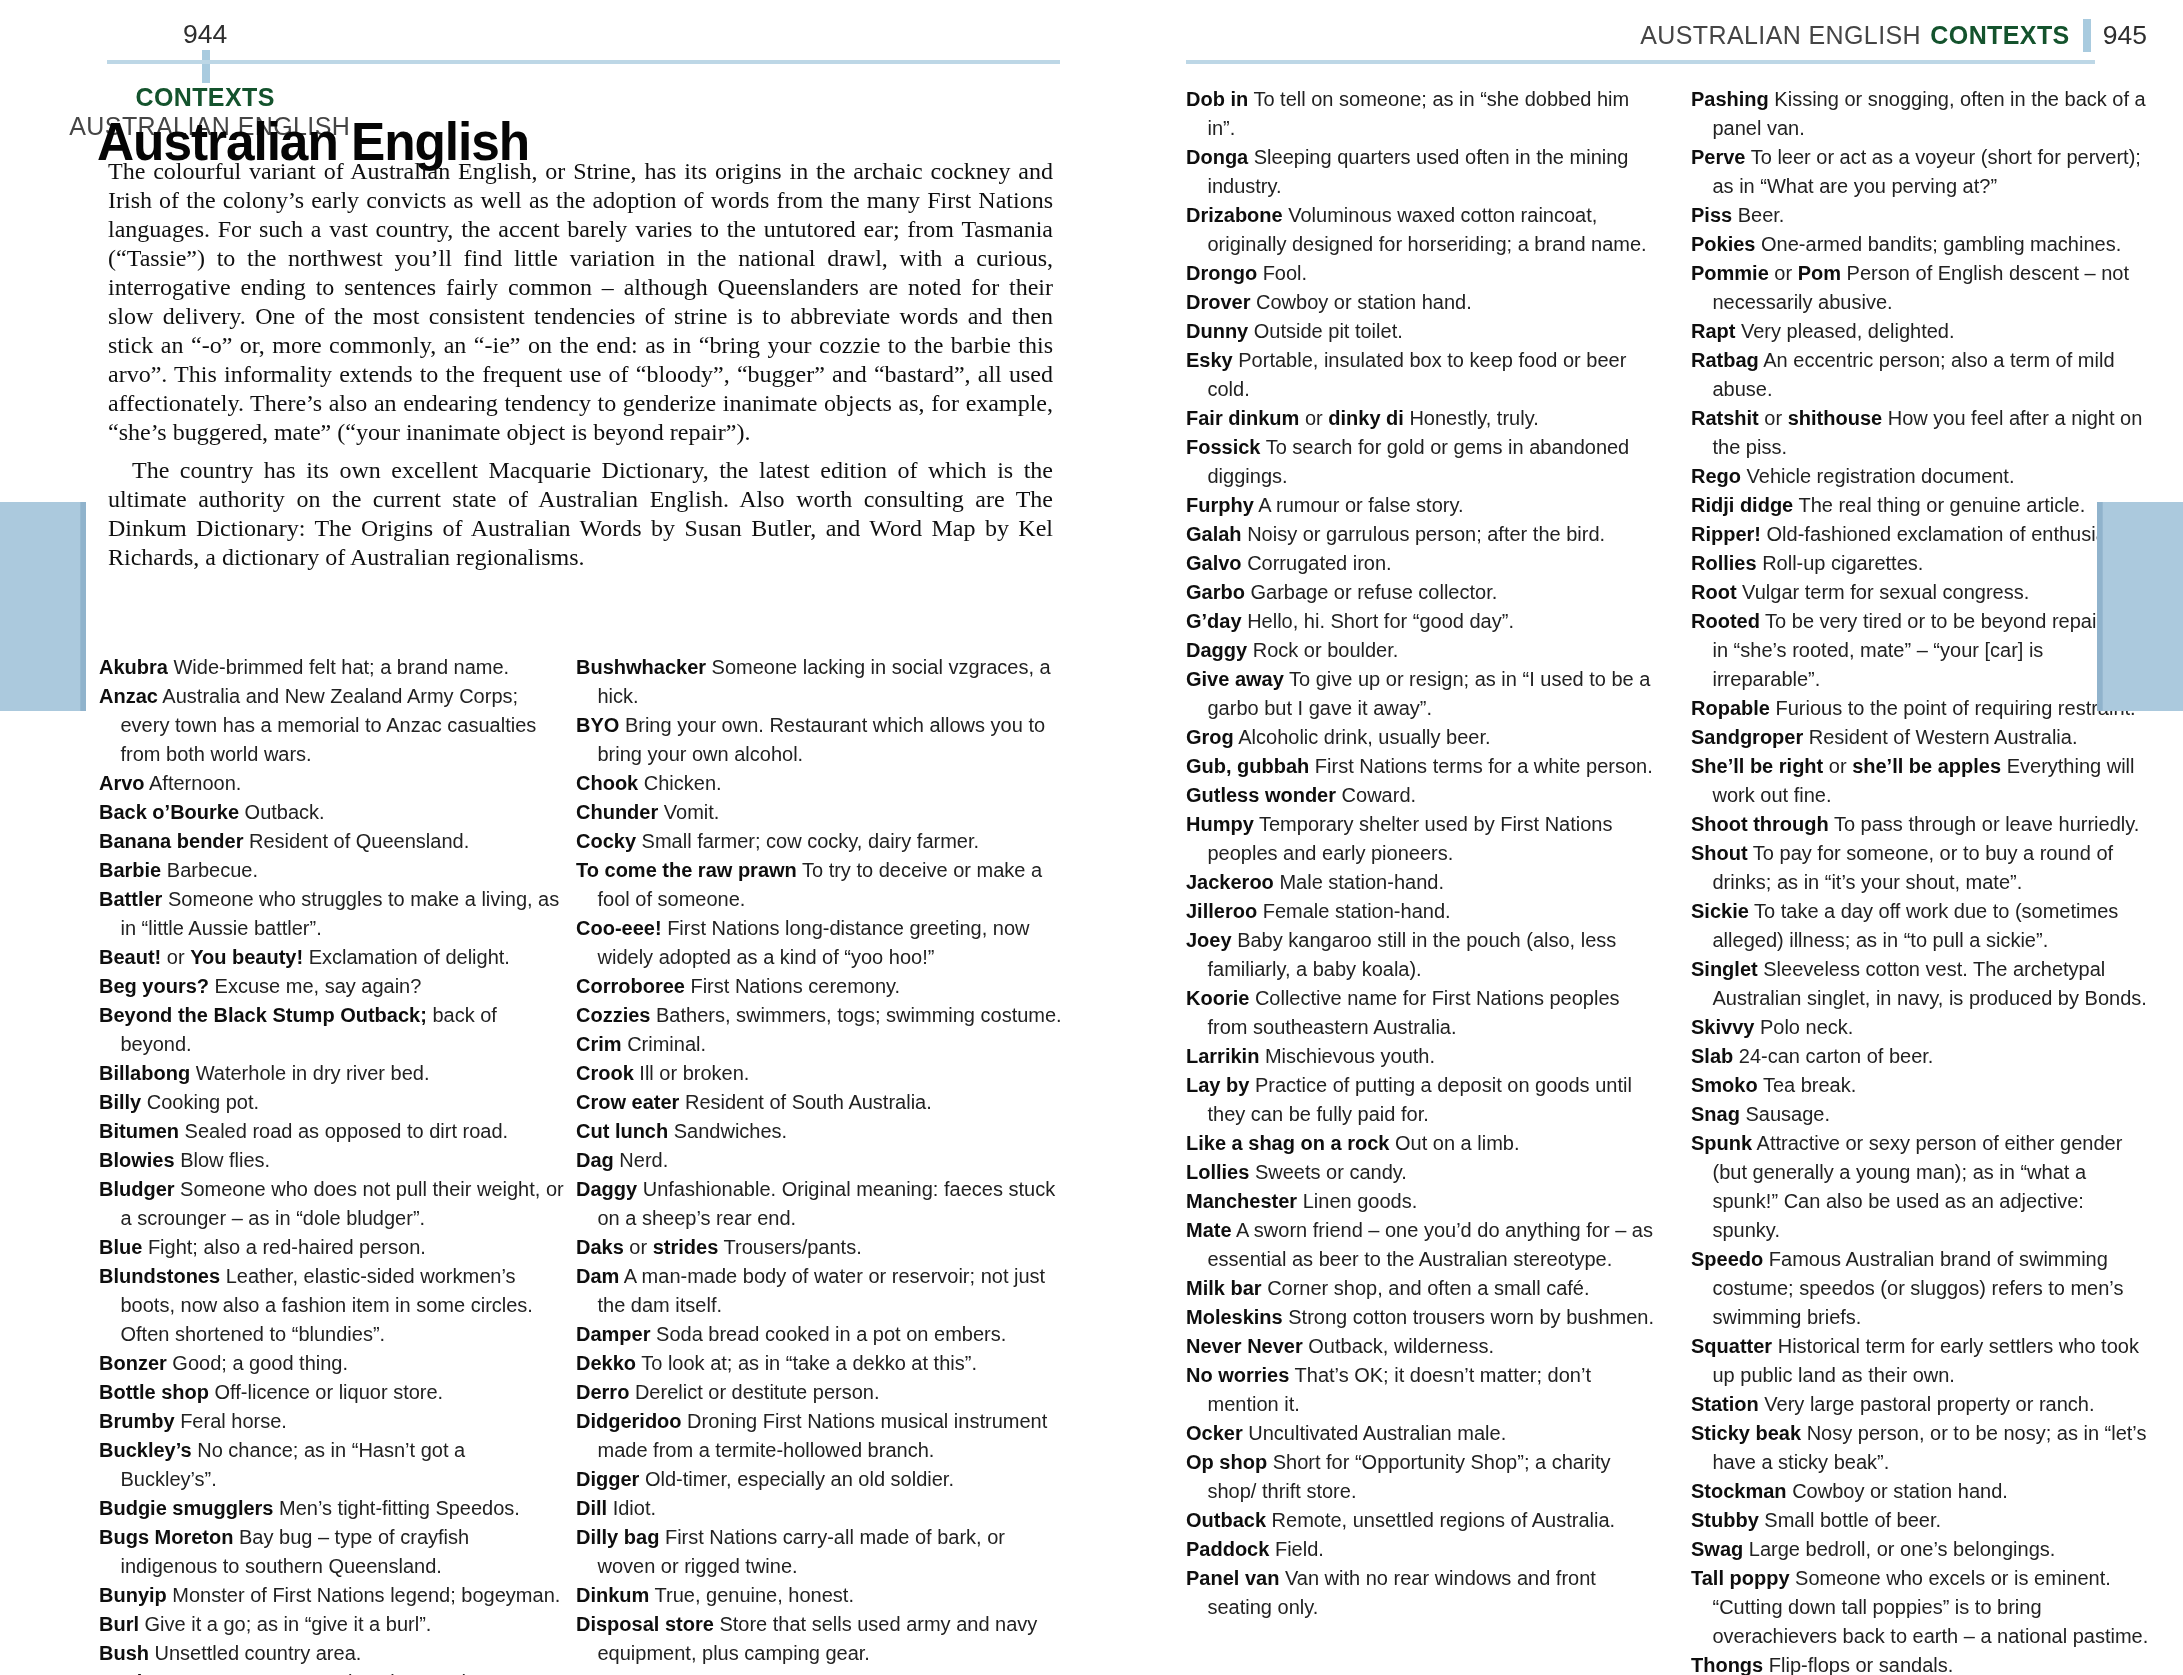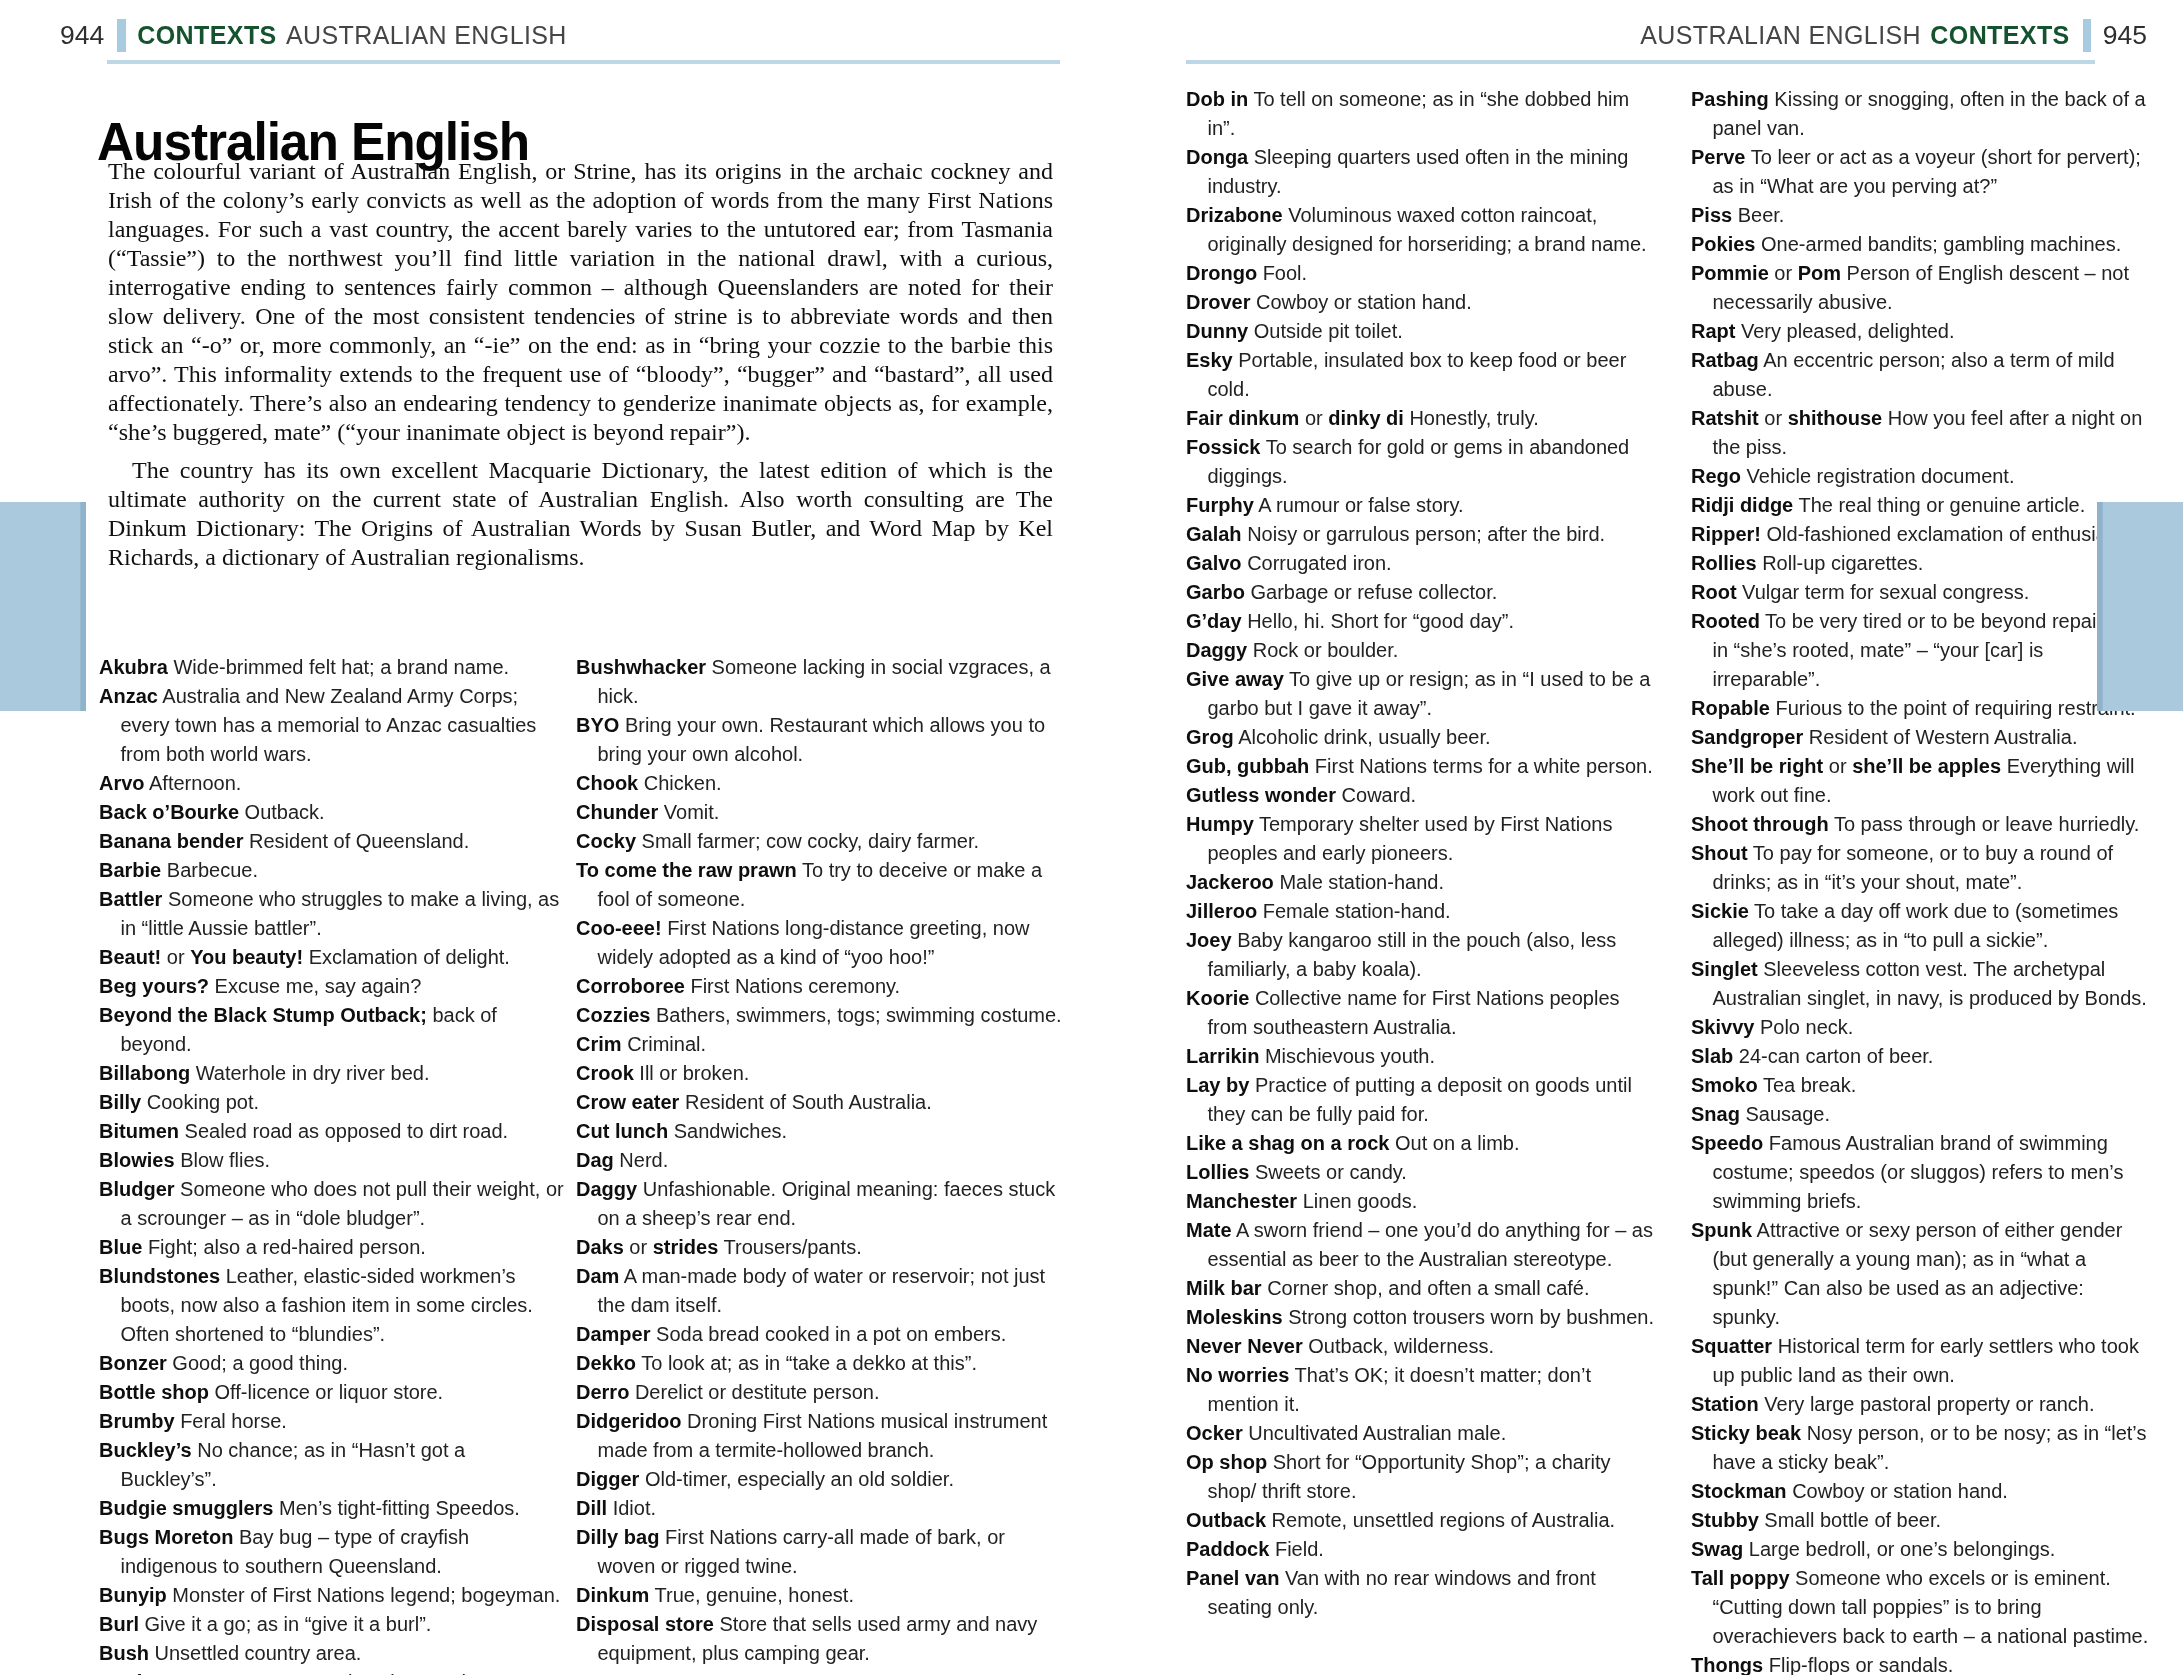--- a/index.html
+++ b/index.html
@@ -12,21 +12,21 @@
   body{
     width:2183px;height:1676px;position:relative;overflow:hidden;
     font-family:"Liberation Sans",sans-serif;color:var(--ink);
   }
   
   .runhead{position:absolute;top:18.6px;display:flex;align-items:center;white-space:nowrap;}
   .runhead .pagenum{font-size:26.5px;color:#2e2e2e;font-weight:400;letter-spacing:0;}
   .runhead .bluebar{width:8.6px;height:33px;background:var(--bar-blue);}
   .runhead .section{font-size:25px;font-weight:700;color:#14532d;letter-spacing:0.4px;}
   .runhead .subsection{font-size:25px;font-weight:400;color:#454545;letter-spacing:0.4px;}
-  #head-left{left:60px;}
+  #head-left{left:60px;flex-direction:column;}
   #head-left .bluebar{margin:0 11.5px 0 13px;}
   #head-left .subsection{margin-left:9.3px;}
   #head-right{right:36px;}
   #head-right .section{margin-left:9.3px;}
   #head-right .bluebar{margin:0 11.5px 0 13px;}
   .headrule{position:absolute;top:60px;height:3.6px;background:var(--rule-blue);}
   #rule-left{left:107px;width:953px;}
   #rule-right{left:1186px;width:909px;}
   
   #page-title{
@@ -205,22 +205,22 @@
       <div class="entry"><b>Sandgroper</b> Resident of Western Australia.</div>
       <div class="entry"><b>She’ll be right</b> or <b>she’ll be apples</b> Everything will work out fine.</div>
       <div class="entry"><b>Shoot through</b> To pass through or leave hurriedly.</div>
       <div class="entry"><b>Shout</b> To pay for someone, or to buy a round of drinks; as in “it’s your shout, mate”.</div>
       <div class="entry"><b>Sickie</b> To take a day off work due to (sometimes alleged) illness; as in “to pull a sickie”.</div>
       <div class="entry"><b>Singlet</b> Sleeveless cotton vest. The archetypal Australian singlet, in navy, is produced by Bonds.</div>
       <div class="entry"><b>Skivvy</b> Polo neck.</div>
       <div class="entry"><b>Slab</b> 24-can carton of beer.</div>
       <div class="entry"><b>Smoko</b> Tea break.</div>
       <div class="entry"><b>Snag</b> Sausage.</div>
+      <div class="entry"><b>Spunk</b> Attractive or sexy person of either gender (but generally a young man); as in “what a spunk!” Can also be used as an adjective: spunky.</div>
       <div class="entry"><b>Speedo</b> Famous Australian brand of swimming costume; speedos (or sluggos) refers to men’s swimming briefs.</div>
-      <div class="entry"><b>Spunk</b> Attractive or sexy person of either gender (but generally a young man); as in “what a spunk!” Can also be used as an adjective: spunky.</div>
       <div class="entry"><b>Squatter</b> Historical term for early settlers who took up public land as their own.</div>
       <div class="entry"><b>Station</b> Very large pastoral property or ranch.</div>
       <div class="entry"><b>Sticky beak</b> Nosy person, or to be nosy; as in “let’s have a sticky beak”.</div>
       <div class="entry"><b>Stockman</b> Cowboy or station hand.</div>
       <div class="entry"><b>Stubby</b> Small bottle of beer.</div>
       <div class="entry"><b>Swag</b> Large bedroll, or one’s belongings.</div>
       <div class="entry"><b>Tall poppy</b> Someone who excels or is eminent. “Cutting down tall poppies” is to bring overachievers back to earth – a national pastime.</div>
       <div class="entry"><b>Thongs</b> Flip-flops or sandals.</div>
     </div>
 </div>

